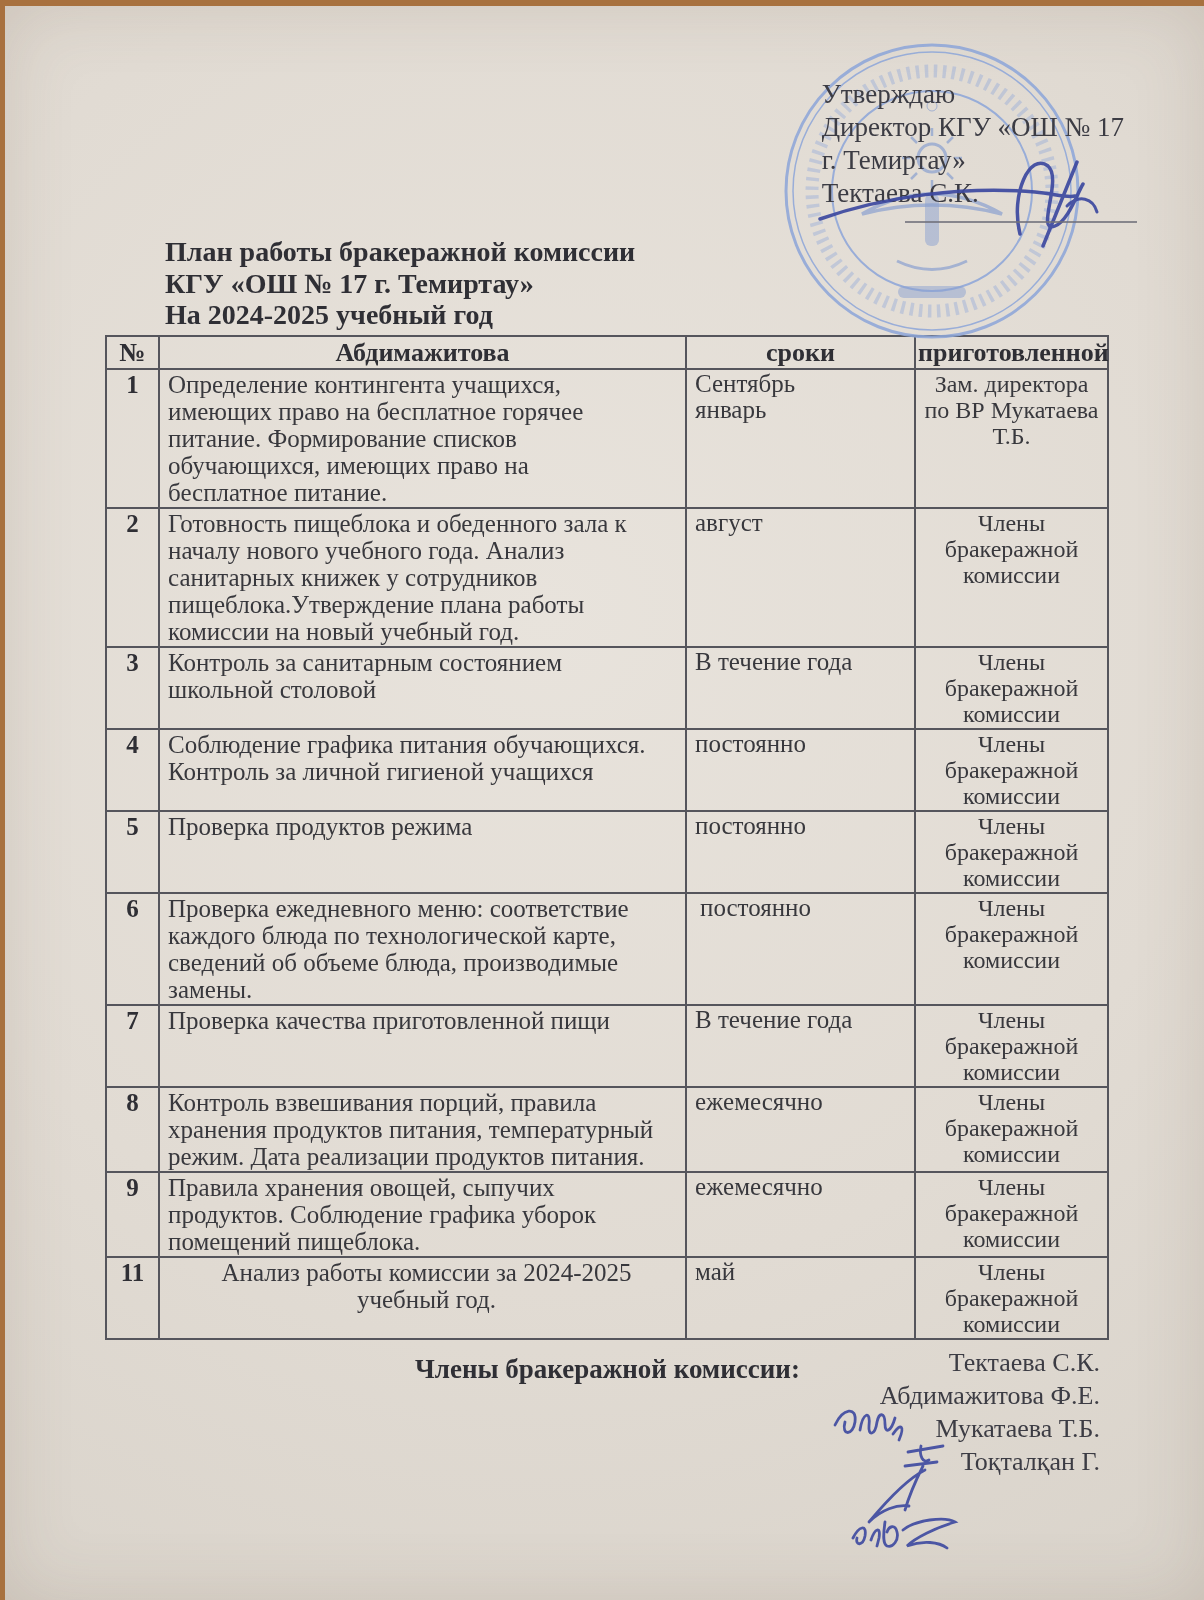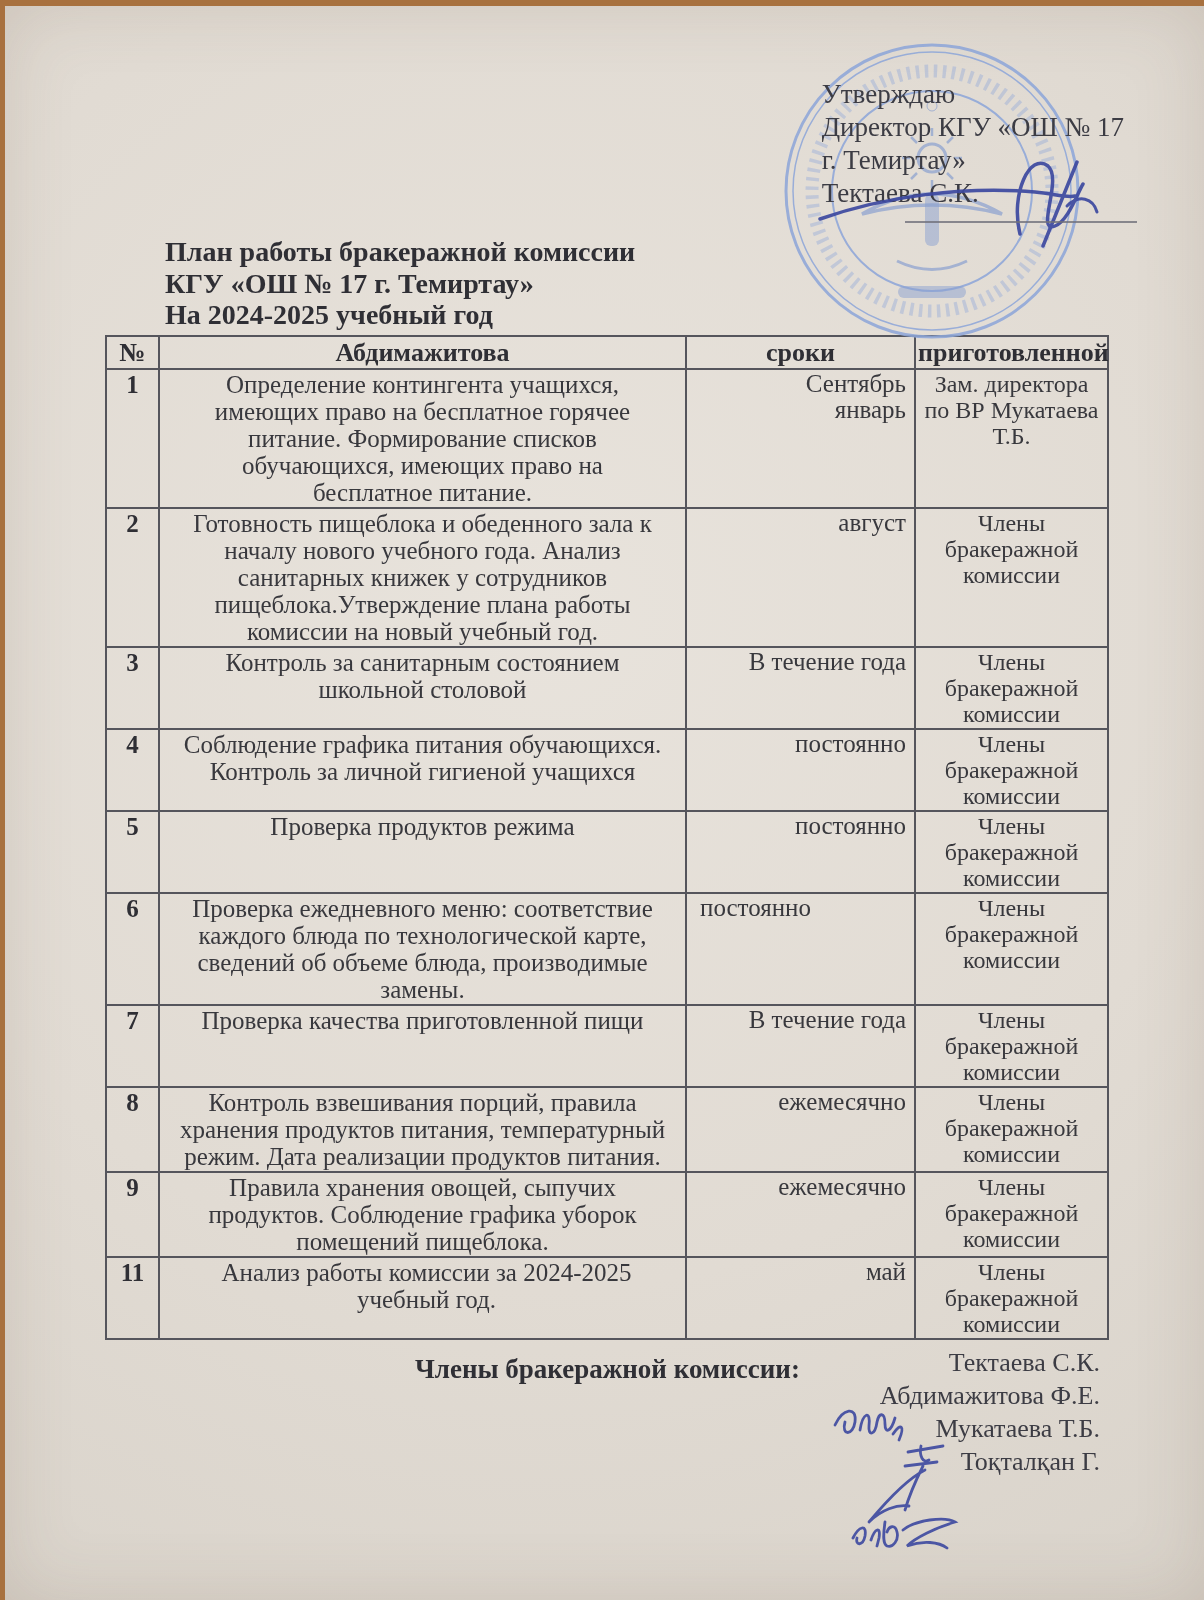--- a/index.html
+++ b/index.html
@@ -42,22 +42,22 @@
   table.plan {
     margin-left:100px; margin-top:4px; width:1002px;
     border-collapse:collapse; table-layout:fixed;
     font-size:25px; line-height:27px;
   }
   table.plan th, table.plan td {
     border:2px solid #55555c; vertical-align:top; padding:1px 8px;
   }
   table.plan th { font-weight:bold; text-align:center; font-size:26px; padding:2px 2px; color:#2f2f35; }
   td.num      { text-align:center; font-weight:bold; padding:1px 2px; color:#2f2f35; }
-  td.activity { text-align:center; padding-left:11px; white-space:pre-line; }
-  td.term     { text-align:right; white-space:pre-line; line-height:26px; }
+  td.activity { text-align:left; padding-left:11px; white-space:pre-line; }
+  td.term     { text-align:left; white-space:pre-line; line-height:26px; }
   td.resp     { text-align:center; white-space:pre-line; font-size:24px; line-height:26px; padding:1px 2px; }
   tr.term-left  td.term     { text-align:left; padding-left:13px; }
   tr.act-center td.activity { text-align:center; padding-left:16px; }
   
   .footer { position:relative; height:250px; }
   .footer-label { position:absolute; left:410px; top:14px; font-size:27px; font-weight:bold; color:#2f2f35; }
   .members { position:absolute; right:104px; top:6px; text-align:right; font-size:26px; line-height:33px; color:#3c3c44; }
   .footer-sigs { position:absolute; left:800px; top:30px; width:330px; height:210px; opacity:.9; }
 </style>
 </head>

